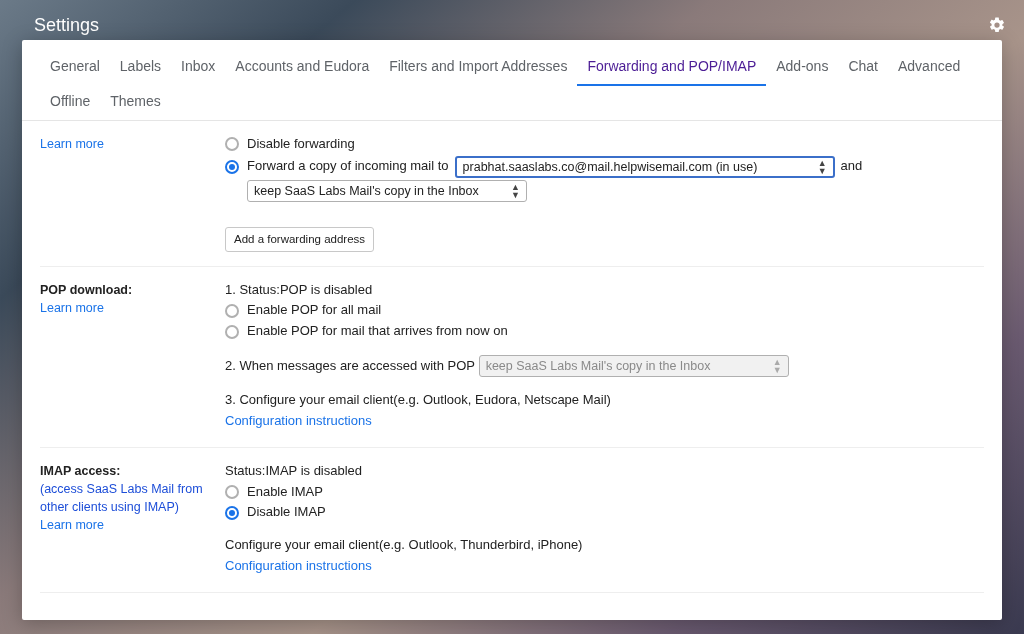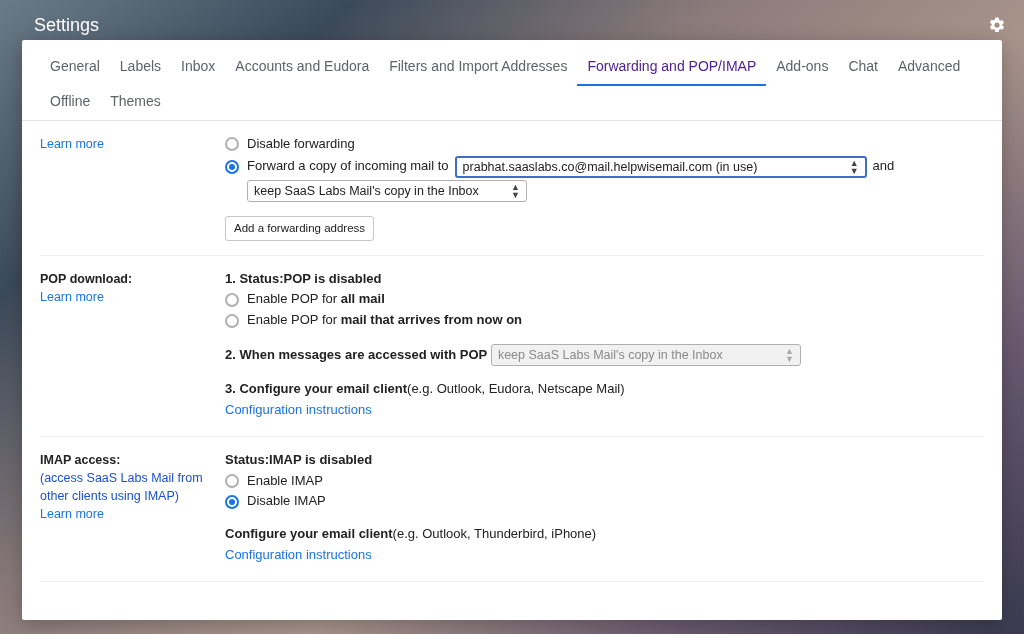--- a/index.html
+++ b/index.html
@@ -90,27 +90,27 @@
     padding: 2px 6px 2px 6px;
     font-size: 12.5px;
     height: 22px;
     cursor: pointer;
   }
   .select-hl { border: 2px solid #3b6fc9; }
   .select-disabled { background:#f1f1f1; color:#8a8a8a; cursor:default; }
   .arrows { font-size: 9px; line-height: 8px; color:#444; margin-left:6px; display:flex; flex-direction:column; }
   .btn-small {
     display:inline-block; border:1px solid #c8c8c8; background:#fff; border-radius:3px;
-    padding: 3px 8px; font-size:11.5px; cursor:pointer;
+    padding: 3px 8px; font-size:11.5px; cursor:pointer;margin-top:11px;
   }
   .footer {
     display:flex; justify-content:center; gap:8px; padding: 10px 0 0 0;
     position: relative;
   }
-  .bold { font-weight:700; }
+  .bold { font-weight:400; }
   .mt { margin-top: 14px; }
 </style>
 </head>
 <body>
 
 <div class="header">
   <h1>Settings</h1>
   <span class="gear-icon">
     <svg width="18" height="18" viewBox="0 0 24 24" fill="#fff">
         <path d="M19.14,12.94a7.14,7.14,0,0,0,.05-.94,7.14,7.14,0,0,0-.05-.94l2.03-1.58a.5.5,0,0,0,.12-.64l-1.92-3.32a.5.5,0,0,0-.61-.22l-2.39.96a7.03,7.03,0,0,0-1.62-.94l-.36-2.54A.5.5,0,0,0,13.9,2h-3.8a.5.5,0,0,0-.49.42L9.25,4.96a7.03,7.03,0,0,0-1.62.94l-2.39-.96a.5.5,0,0,0-.61.22L2.71,8.48a.5.5,0,0,0,.12.64l2.03,1.58a7.14,7.14,0,0,0-.05.94,7.14,7.14,0,0,0,.05.94L2.83,14.16a.5.5,0,0,0-.12.64l1.92,3.32a.5.5,0,0,0,.61.22l2.39-.96a7.03,7.03,0,0,0,1.62.94l.36,2.54a.5.5,0,0,0,.49.42h3.8a.5.5,0,0,0,.49-.42l.36-2.54a7.03,7.03,0,0,0,1.62-.94l2.39.96a.5.5,0,0,0,.61-.22l1.92-3.32a.5.5,0,0,0-.12-.64ZM12,15.5A3.5,3.5,0,1,1,15.5,12,3.5,3.5,0,0,1,12,15.5Z"></path>
@@ -141,21 +141,21 @@
         <div class="link">Learn more</div>
       </div>
       <div class="body">
         <div class="row">
           <span class="radio"></span>
           <span>Disable forwarding</span>
         </div>
         <div class="row">
           <span class="radio checked"></span>
           <span>Forward a copy of incoming mail to</span>
-          <span class="select select-hl" style="width:412px; margin:0 6px;">
+          <span class="select select-hl" style="width:380px; margin:0 6px;">
             <span>prabhat.saaslabs.co@mail.helpwisemail.com (in use)</span>
             <span class="arrows">
                 <span>▲</span>
                 <span>▼</span>
               </span>
           </span>
           <span>and</span>
         </div>
         <div class="row" style="margin-left:22px;">
           <span class="select" style="width:280px;">

